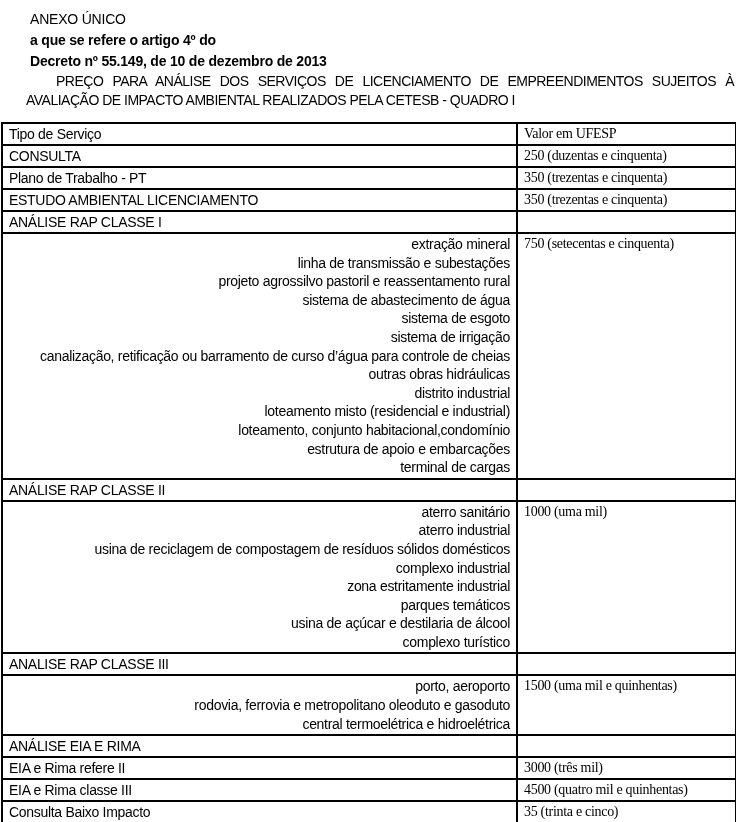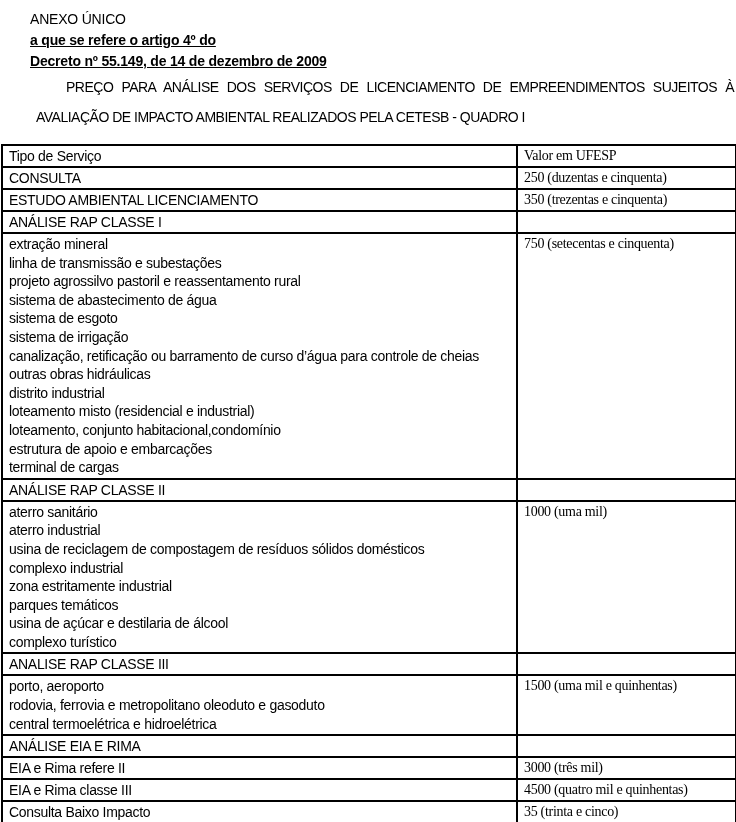--- a/index.html
+++ b/index.html
@@ -20,26 +20,26 @@
     padding-top: 9px;
     border-radius: 14px;
   }
   
   .hdr-line {
     margin-left: 30px;
     line-height: 21px;
     letter-spacing: -0.2px;
     white-space: nowrap;
   }
-  .bold { font-weight: bold; text-decoration: underline; }
+  .bold { font-weight: bold; }
   .hdr-par {
-    margin: 0 2px 0 16px;
+    margin: 0 2px 0 6px;
     text-align: justify;
     text-indent: 30px;
-    line-height: 30px;
+    line-height: 19px;
     letter-spacing: -0.5px;
     padding-left: 20px;
   }
   
   table.price-table {
     border-collapse: collapse;
     table-layout: fixed;
     width: 730px;
     margin-left: 1px;
     margin-top: 12px;
@@ -52,45 +52,49 @@
     font-size: 14px;
     text-align: left;
     vertical-align: top;
     line-height: 18px;
     letter-spacing: -0.3px;
     white-space: nowrap;
     overflow: hidden;
   }
   .price-table .c1 { width: 501px; } 
   .price-table .c2 { width: 205px; font-family: Liberation Serif, serif; }
-  .price-table .line { line-height: 18.6px; }
+  .price-table .line { line-height: 18.6px; text-align: right; }
 </style>
 </head>
 <body>
 
 <div class="doc">
 
   <div>
     <div class="hdr-line">ANEXO ÚNICO</div>
     <div class="hdr-line bold">a que se refere o artigo 4º do</div>
-    <div class="hdr-line bold">Decreto nº 55.149, de 14 de dezembro de 2009</div>
+    <div class="hdr-line bold">Decreto nº 55.149, de 10 de dezembro de 2013</div>
     <div class="hdr-par">PREÇO PARA ANÁLISE DOS SERVIÇOS DE LICENCIAMENTO DE EMPREENDIMENTOS SUJEITOS À AVALIAÇÃO DE IMPACTO AMBIENTAL REALIZADOS PELA CETESB - QUADRO I</div>
   </div>
 
   <table class="price-table">
     <thead>
       <tr>
         <th class="c1">Tipo de Serviço</th>
         <th class="c2">Valor em UFESP</th>
       </tr>
     </thead>
     <tbody id="rows">
         <tr>
           <td class="c1">CONSULTA</td>
           <td class="c2">250 (duzentas e cinquenta)</td>
+        </tr>
+        <tr>
+          <td class="c1">Plano de Trabalho - PT</td>
+          <td class="c2">350 (trezentas e cinquenta)</td>
         </tr>
         <tr>
           <td class="c1">ESTUDO AMBIENTAL LICENCIAMENTO</td>
           <td class="c2">350 (trezentas e cinquenta)</td>
         </tr>
         <tr>
           <td class="c1">ANÁLISE RAP CLASSE I</td>
           <td class="c2"></td>
         </tr>
         <tr>

